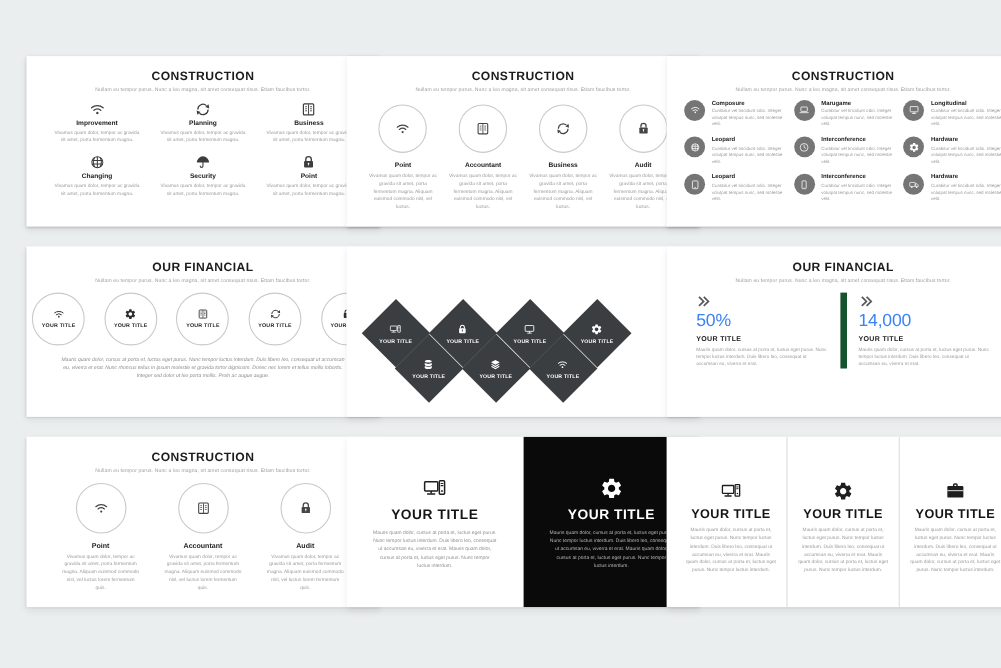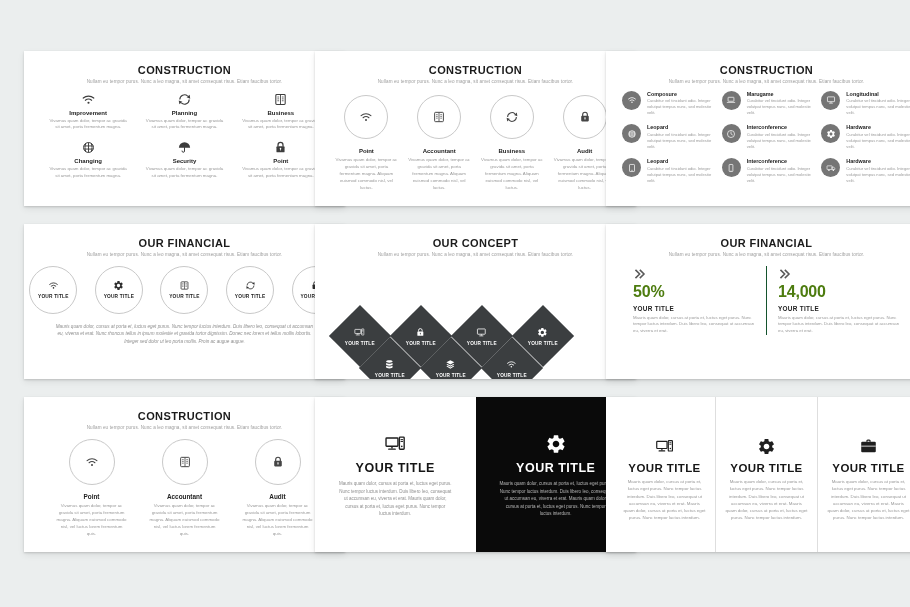--- a/index.html
+++ b/index.html
@@ -60,23 +60,23 @@
   
   .dia-wrap{position:relative;height:110px;}
   .dia{position:absolute;width:44px;height:44px;background:#3b3e40;--hole:#3b3e40;transform:rotate(45deg);display:flex;align-items:center;justify-content:center;}
   .dia-in{transform:rotate(-45deg);display:flex;flex-direction:column;align-items:center;gap:2.5px;color:#fff;}
   .dia-in .ic{width:11px;height:11px;}
   .dia-in .it-title{font-size:4.7px;color:#fff;letter-spacing:.2px;white-space:nowrap;}
 
   
   .stats{display:flex;padding:9px 16px 0;}
   .stat{flex:1;padding:2px 10px 0 11px;}
-  .stat + .stat{border-left:1px solid #14532d;}
+  .stat + .stat{border-left:6px solid #14532d;}
   .stat .ic{width:14px;height:12px;color:#5a5a5a;}
-  .stat-num{font-size:16px;font-weight:700;color:#4d7c0f;margin-top:3px;letter-spacing:-.2px;}
+  .stat-num{font-size:16px;font-weight:400;color:#3b82f6;margin-top:3px;letter-spacing:-.2px;}
   .stat .it-title{font-size:6.4px;margin-top:4px;letter-spacing:.3px;}
   .stat .it-text{font-size:4.3px;line-height:1.6;margin-top:3px;}
 
   
   .c3{display:grid;grid-template-columns:repeat(3,1fr);column-gap:22px;padding:9px 32px 0;text-align:center;}
   .c3 .co{width:44px;height:44px;}
   .c3 .co .ic{width:14px;height:14px;}
   .c3 .it-title{font-size:6.4px;margin-top:8px;}
   .c3 .it-text{font-size:4.4px;line-height:1.6;margin-top:2.5px;}
 
@@ -457,24 +457,20 @@
         <svg class="ic">
             <use href="#i-lock"></use>
           </svg>
         <div class="it-title">YOUR TITLE</div>
       </div>
     </div>
     <div class="s-para">Mauris quam dolor, cursus at porta et, luctus eget purus. Nunc tempor luctus interdum. Duis libero leo, consequat ut accumsan eu, viverra et erat. Nunc rhoncus tellus in ipsum molestie et gravida tortor dignissim. Donec nec lorem et tellus mollis lobortis. Integer sed dolor ut leo porta mollis. Proin ac augue augue.</div>
   </section>
 
   <section class="slide">
-    <div class="s-head">
-      <div class="s-title">OUR CONCEPT</div>
-      <div class="s-sub">Nullam eu tempor purus. Nunc a leo magna, sit amet consequat risus. Etiam faucibus tortor.</div>
-    </div>
     <div class="dia-wrap">
       <div class="dia" style="left:23px;top:57px;">
         <div class="dia-in">
             <svg class="ic">
               <use href="#i-desktop"></use>
             </svg>
         <div class="it-title">YOUR TITLE</div>
           </div>
       </div>
       <div class="dia" style="left:84px;top:57px;">

